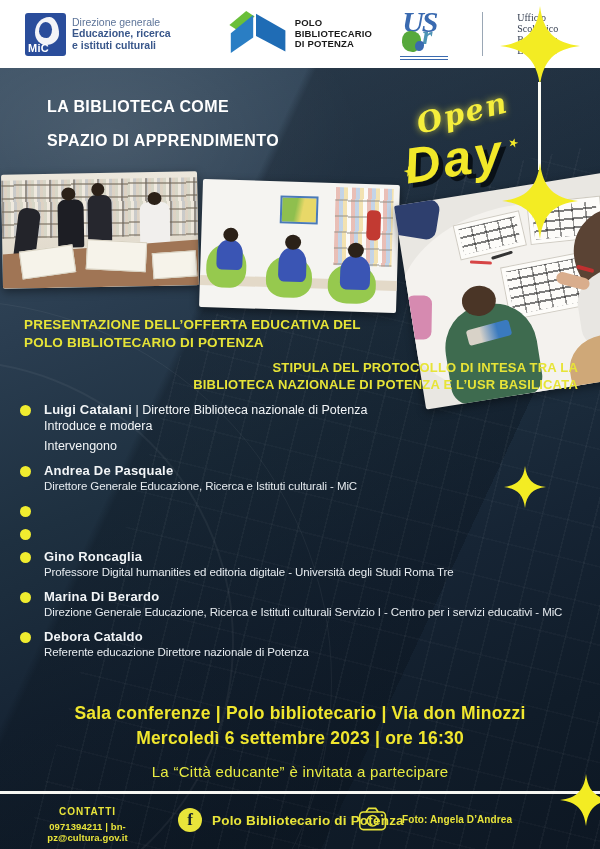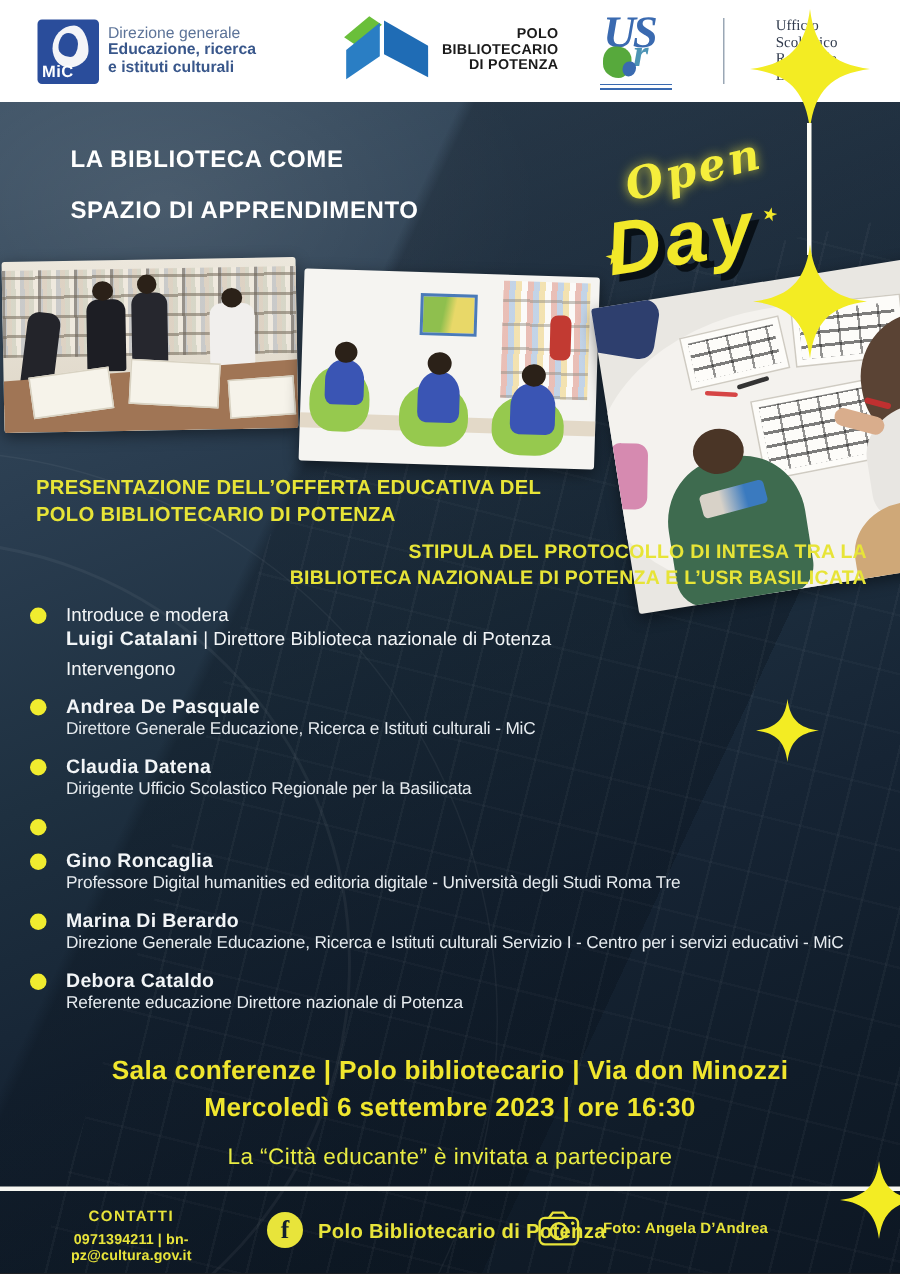--- a/index.html
+++ b/index.html
@@ -29,21 +29,21 @@
   .mic-square{position:relative;width:41px;height:43px;background:#2a4d9b;border-radius:3px;overflow:hidden;}
   .mic-face{position:absolute;left:10px;top:4px;width:24px;height:28px;background:#f3f4f8;border-radius:60% 40% 55% 45%/55% 60% 40% 45%;}
   .mic-face:after{content:"";position:absolute;left:4px;top:5px;width:13px;height:16px;background:#2a4d9b;border-radius:50% 50% 40% 60%/60% 45% 55% 40%;}
   .mic-acronym{position:absolute;left:3px;bottom:2px;color:#fff;font-size:11px;font-weight:bold;letter-spacing:.3px;}
   .mic-text{margin-left:6px;font-size:10.5px;line-height:11.5px;color:#44618e;}
   .mic-text .l1{font-weight:400;color:#5d7499;}
   .mic-text .l2,.mic-text .l3{font-weight:bold;color:#39578b;}
   
   .polo{margin-left:50px;}
   .polo-icon{width:70px;height:52px;}
-  .polo-text{margin-left:4px;font-size:9.5px;line-height:10.5px;font-weight:bold;color:#1a1a1a;letter-spacing:.2px;text-align:right;}
+  .polo-text{margin-left:4px;font-size:9.5px;line-height:10.5px;font-weight:bold;color:#1a1a1a;letter-spacing:.2px;}
   
   .usr{margin-left:28px;gap:28px;}
   .usr-mono{position:relative;width:50px;height:50px;font-family:"Liberation Serif",serif;}
   .usr-us{position:absolute;left:2px;top:-4px;font-size:30px;font-style:italic;font-weight:bold;color:#3a6ab0;letter-spacing:-2px;}
   .usr-r{position:absolute;left:22px;top:12px;font-size:26px;font-style:italic;font-weight:bold;color:#4d94b5;}
   .usr-region{position:absolute;left:2px;top:22px;width:19px;height:21px;background:#57a93c;border-radius:45% 55% 50% 60%/50% 45% 60% 50%;}
   .usr-region:after{content:"";position:absolute;right:-3px;bottom:1px;width:9px;height:10px;background:#3a6ab0;border-radius:50% 40% 55% 45%;}
   .usr-wave{position:absolute;left:0;bottom:-1px;width:48px;height:5px;
     background:repeating-linear-gradient(0deg,#3a6ab0 0 1px,transparent 1px 3px);}
   .usr-sep{width:1px;height:44px;background:#9aa7b5;margin:0 6px 0 4px;}
@@ -310,40 +310,36 @@
   </div>
   <div class="stipula">
     <div>STIPULA DEL PROTOCOLLO DI INTESA TRA LA</div>
     <div>BIBLIOTECA NAZIONALE DI POTENZA E L’USR BASILICATA</div>
   </div>
 
   <div class="program">
     <div class="prow">
       <span class="bullet"></span>
       <div class="plines">
+        <div><b>Luigi Catalani</b><span> | </span><span>Direttore Biblioteca nazionale di Potenza</span></div>
         <div>Introduce e modera</div>
-        <div><b>Luigi Catalani</b><span> | </span><span>Direttore Biblioteca nazionale di Potenza</span></div>
       </div>
     </div>
 
     <div class="sp-head">Intervengono</div>
 
     <div class="prow sp-item">
       <span class="bullet"></span>
       <div class="plines">
         <div class="nm">Andrea De Pasquale</div>
         <div class="role">Direttore Generale Educazione, Ricerca e Istituti culturali - MiC</div>
       </div>
     </div>
     <div class="prow sp-item">
       <span class="bullet"></span>
-      <div class="plines">
-        <div class="nm">Claudia Datena</div>
-        <div class="role">Dirigente Ufficio Scolastico Regionale per la Basilicata</div>
-      </div>
     </div>
     <div class="prow sp-item">
       <span class="bullet"></span>
     </div>
     <div class="prow sp-item">
       <span class="bullet"></span>
       <div class="plines">
         <div class="nm">Gino Roncaglia</div>
         <div class="role">Professore Digital humanities ed editoria digitale - Università degli Studi Roma Tre</div>
       </div>

